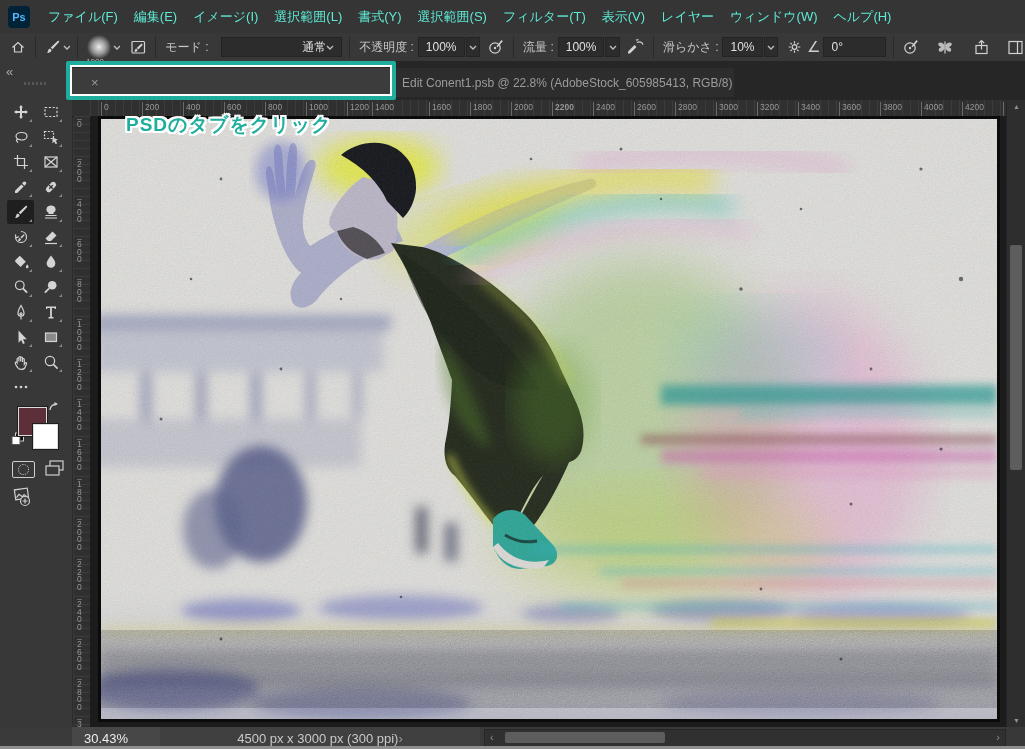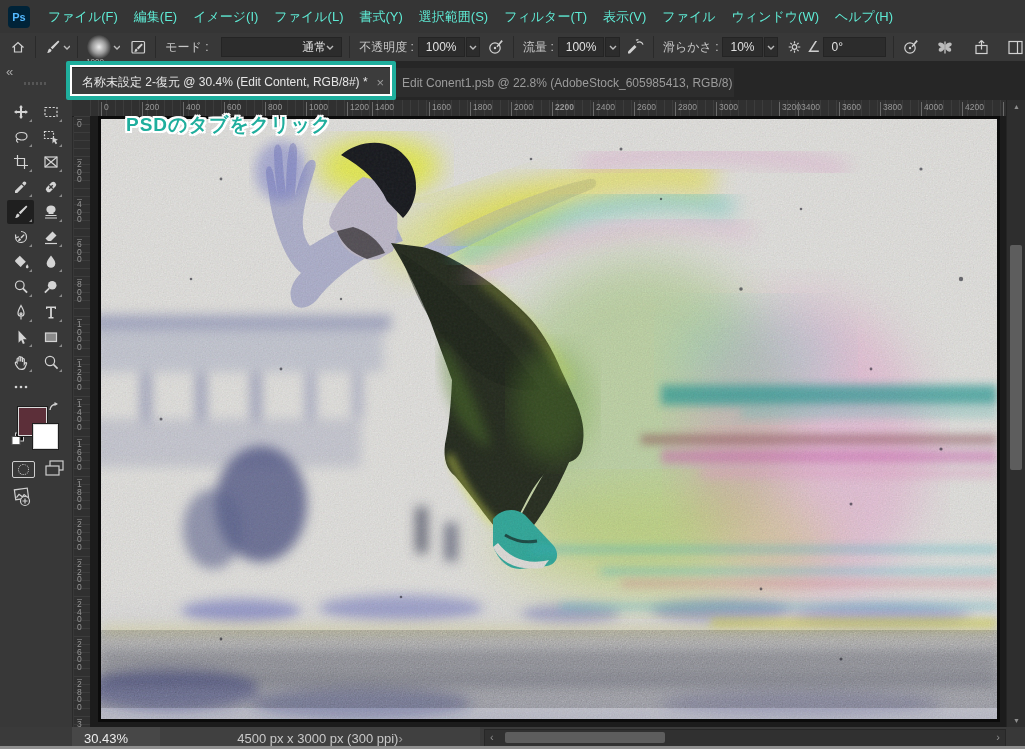--- a/index.html
+++ b/index.html
@@ -111,26 +111,26 @@
 <body>
 
 <div id="screen">
 
   <div id="menubar">
     <div id="pslogo">Ps</div>
     <div id="menu-items" style="display:flex;">
         <span class="menu-item">ファイル(F)</span>
         <span class="menu-item">編集(E)</span>
         <span class="menu-item">イメージ(I)</span>
-        <span class="menu-item">ファイル(L)</span>
+        <span class="menu-item">選択範囲(L)</span>
         <span class="menu-item">書式(Y)</span>
         <span class="menu-item">選択範囲(S)</span>
         <span class="menu-item">フィルター(T)</span>
         <span class="menu-item">表示(V)</span>
-        <span class="menu-item">ファイル</span>
+        <span class="menu-item">レイヤー</span>
         <span class="menu-item">ウィンドウ(W)</span>
         <span class="menu-item">ヘルプ(H)</span>
       </div>
   </div>
 
   <div id="optbar">
     <div class="oicon" style="margin-left:8px;">
       <svg width="16" height="16">
           <path d="M2.5 8.5L8 3.5l5.5 5M4.5 7.5V13h7V7.5"></path>
         </svg>
@@ -410,21 +410,20 @@
             <path d="M6 10l3-3 3 3 2-2 3 3" transform="rotate(-8 11 7)"></path>
             <circle cx="15" cy="14" r="4.5" fill="#383838"></circle>
             <path d="M15 11.5v5M12.5 14h5"></path>
           </svg>
       </div>
     </div>
   </div>
 
   <div id="tabstrip">
       <div class="tab active" style="left: 0px; width: 318px;">
-        <span>名称未設定 2-復元 @ 30.4% (Edit Content, RGB/8#) *</span>
         <span class="tab-close">×</span>
       </div>
       <div class="tab inactive" style="left: 320px; width: 342px;">
         <span>Edit Conent1.psb @ 22.8% (AdobeStock_605985413, RGB/8)</span>
       </div>
     </div>
 
   <div id="rulercorner"></div>
   <div id="hruler">
       <div class="hlab" style="left: 11px;">0</div>
@@ -436,21 +435,21 @@
       <div class="hlab" style="left: 257px;">1200</div>
       <div class="hlab" style="left: 282px;">1400</div>
       <div class="hlab" style="left: 339px;">1600</div>
       <div class="hlab" style="left: 380px;">1800</div>
       <div class="hlab" style="left: 421px;">2000</div>
       <div class="hlab" style="left: 462px; font-weight: bold;">2200</div>
       <div class="hlab" style="left: 503px;">2400</div>
       <div class="hlab" style="left: 544px;">2600</div>
       <div class="hlab" style="left: 585px;">2800</div>
       <div class="hlab" style="left: 626px;">3000</div>
-      <div class="hlab" style="left: 689px;">3200</div>
+      <div class="hlab" style="left: 667px;">3200</div>
       <div class="hlab" style="left: 708px;">3400</div>
       <div class="hlab" style="left: 749px;">3600</div>
       <div class="hlab" style="left: 790px;">3800</div>
       <div class="hlab" style="left: 831px;">4000</div>
       <div class="hlab" style="left: 872px;">4200</div>
       <div class="hlab" style="left: 913px;">4400</div>
     </div>
   <div id="vruler">
       <div class="vlab" style="top: 3px;">0</div>
       <div class="vlab" style="top: 43px;">2

